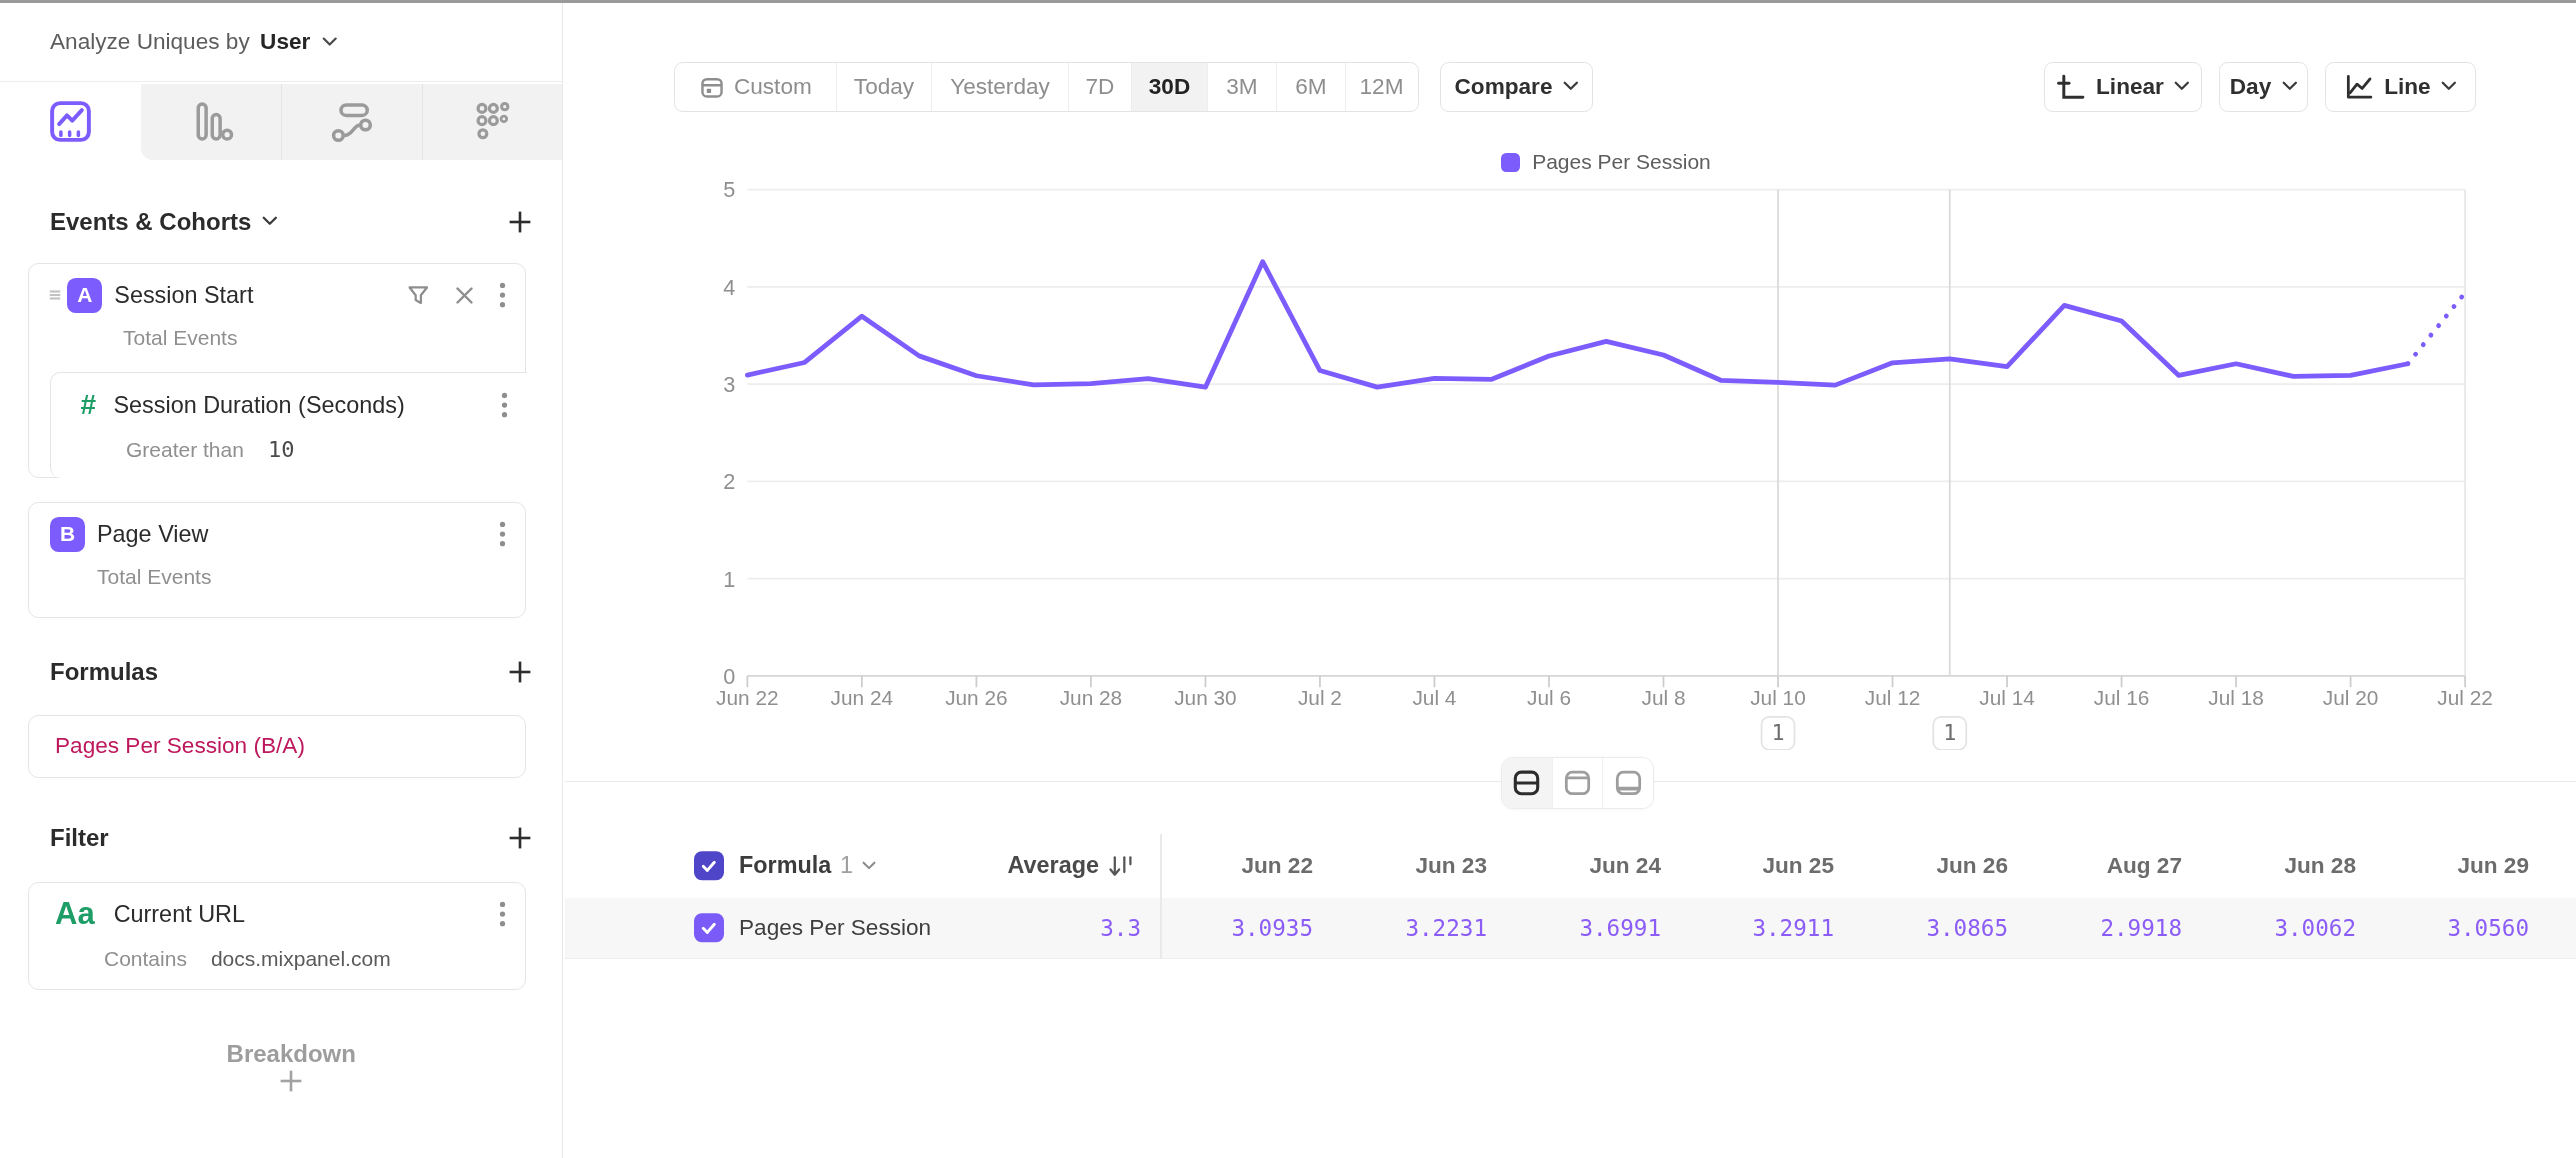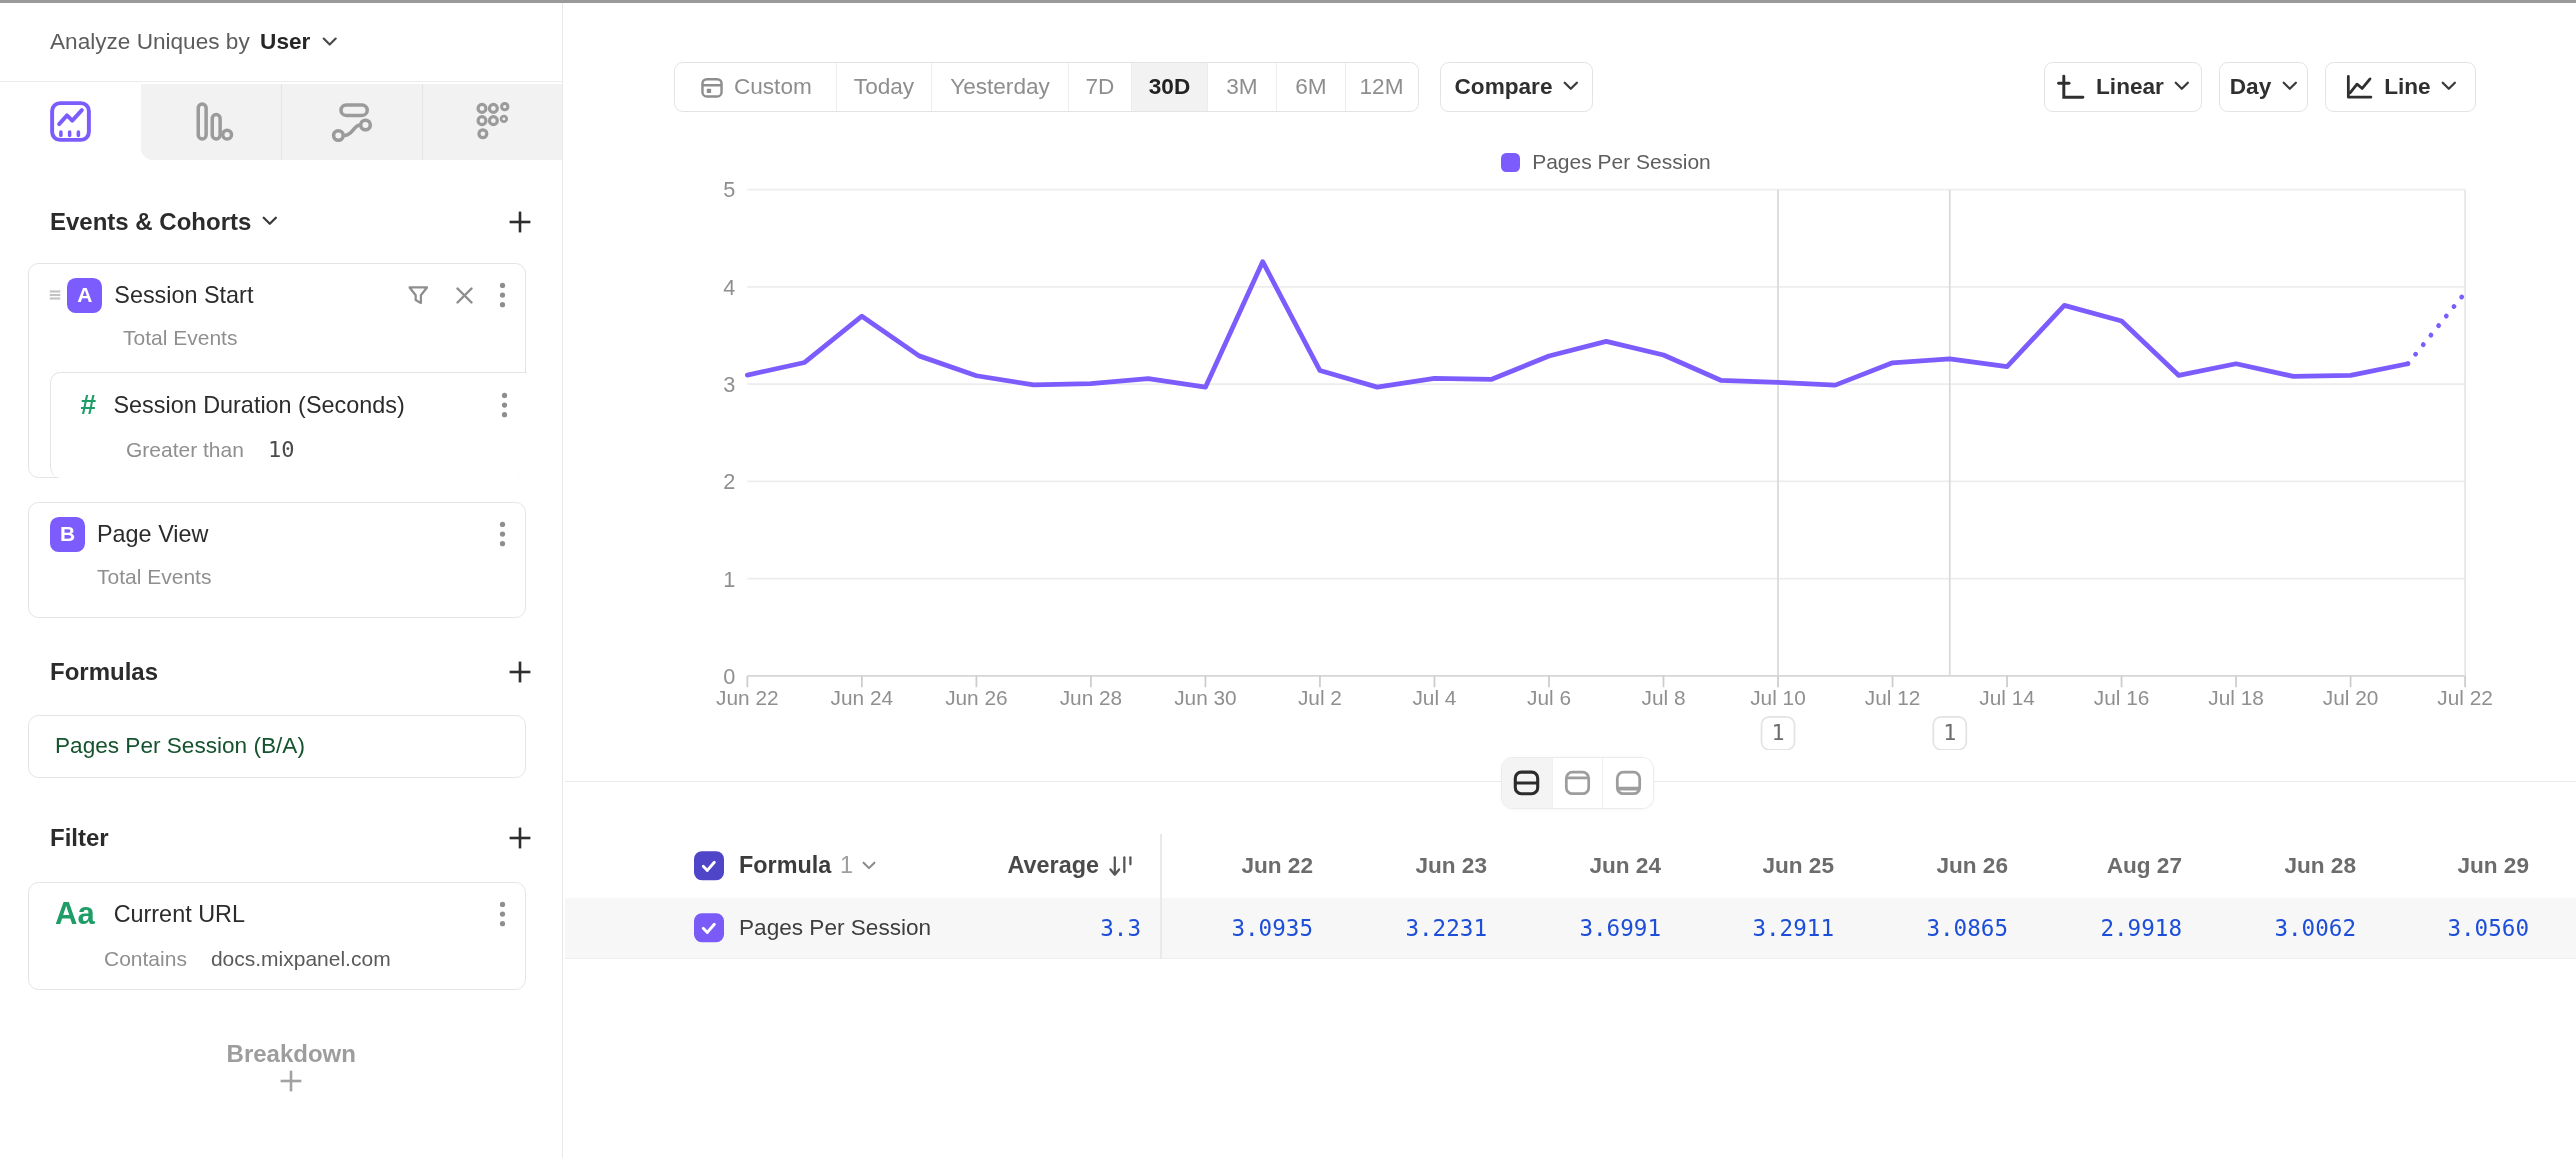--- a/index.html
+++ b/index.html
@@ -62,21 +62,21 @@
   .tbl-vdiv { position:absolute; left:595px; top:831px; width:1.7px; height:125px; background:#e9e9e9; }
   .cb { position:absolute; left:129px; top:50%; transform:translateY(-50%); width:29.5px; height:29.5px; border-radius:7.8px; display:flex; align-items:center; justify-content:center; }
   .cb.header { background:#4f45c8; }
   .cb.row { background:#7b5bf8; }
   .formula-hdr { position:absolute; left:174px; top:0; height:100%; display:flex; align-items:center; gap:8.7px; font-size:23.4px; font-weight:700; color:#3c3c3c; }
   .formula-hdr .num { color:#9e9e9e; font-weight:400; }
   .avg-hdr { position:absolute; left:313px; width:221px; top:0; height:100%; display:flex; align-items:center; justify-content:flex-end; font-size:23.4px; font-weight:700; color:#4a4a4a; }
   .sort-ic { position:absolute; left:542px; top:50%; transform:translateY(-50%); color:#555; }
   .col-hdr { position:absolute; top:0; height:100%; width:156px; display:flex; align-items:center; justify-content:flex-end; font-size:22.6px; font-weight:700; color:#6c6c6c; }
   .row-label { position:absolute; left:174px; top:0; height:100%; display:flex; align-items:center; font-size:22.6px; color:#3e3e3e; }
-  .cell { position:absolute; top:0; height:100%; width:156px; display:flex; align-items:center; justify-content:flex-end; font-size:22.6px; color:#1d4ed8; }
+  .cell { position:absolute; top:0; height:100%; width:156px; display:flex; align-items:center; justify-content:flex-end; font-size:22.6px; color:#8b5cf6; }
   svg { display:block; }
 </style>
 </head>
 <body>
 
 <div class="page">
   <div class="top-edge"></div>
 
   <aside class="sidebar">
 
@@ -233,21 +233,21 @@
       <span class="spacer"></span>
       <span>
         <svg width="26" height="26" viewBox="0 0 30 30">
             <line x1="15" y1="3" x2="15" y2="27" stroke="#2d2d2d" stroke-width="3"></line>
             <line x1="3" y1="15" x2="27" y2="15" stroke="#2d2d2d" stroke-width="3"></line>
           </svg>
       </span>
     </div>
     <div class="card" style="top:712px; height:63px;">
       <div class="crow" style="top:0; height:100%; padding-left:26px;">
-        <span style="font-size:22.6px; color:#14532d;text-align:right;">Pages Per Session (B/A)</span>
+        <span style="font-size:22.6px; color:#be185d;text-align:right;">Pages Per Session (B/A)</span>
       </div>
     </div>
 
     <div class="side-header" style="top:816px;">
       <span class="title">Filter</span>
       <span class="spacer"></span>
       <span>
         <svg width="26" height="26" viewBox="0 0 30 30">
             <line x1="15" y1="3" x2="15" y2="27" stroke="#2d2d2d" stroke-width="3"></line>
             <line x1="3" y1="15" x2="27" y2="15" stroke="#2d2d2d" stroke-width="3"></line>

